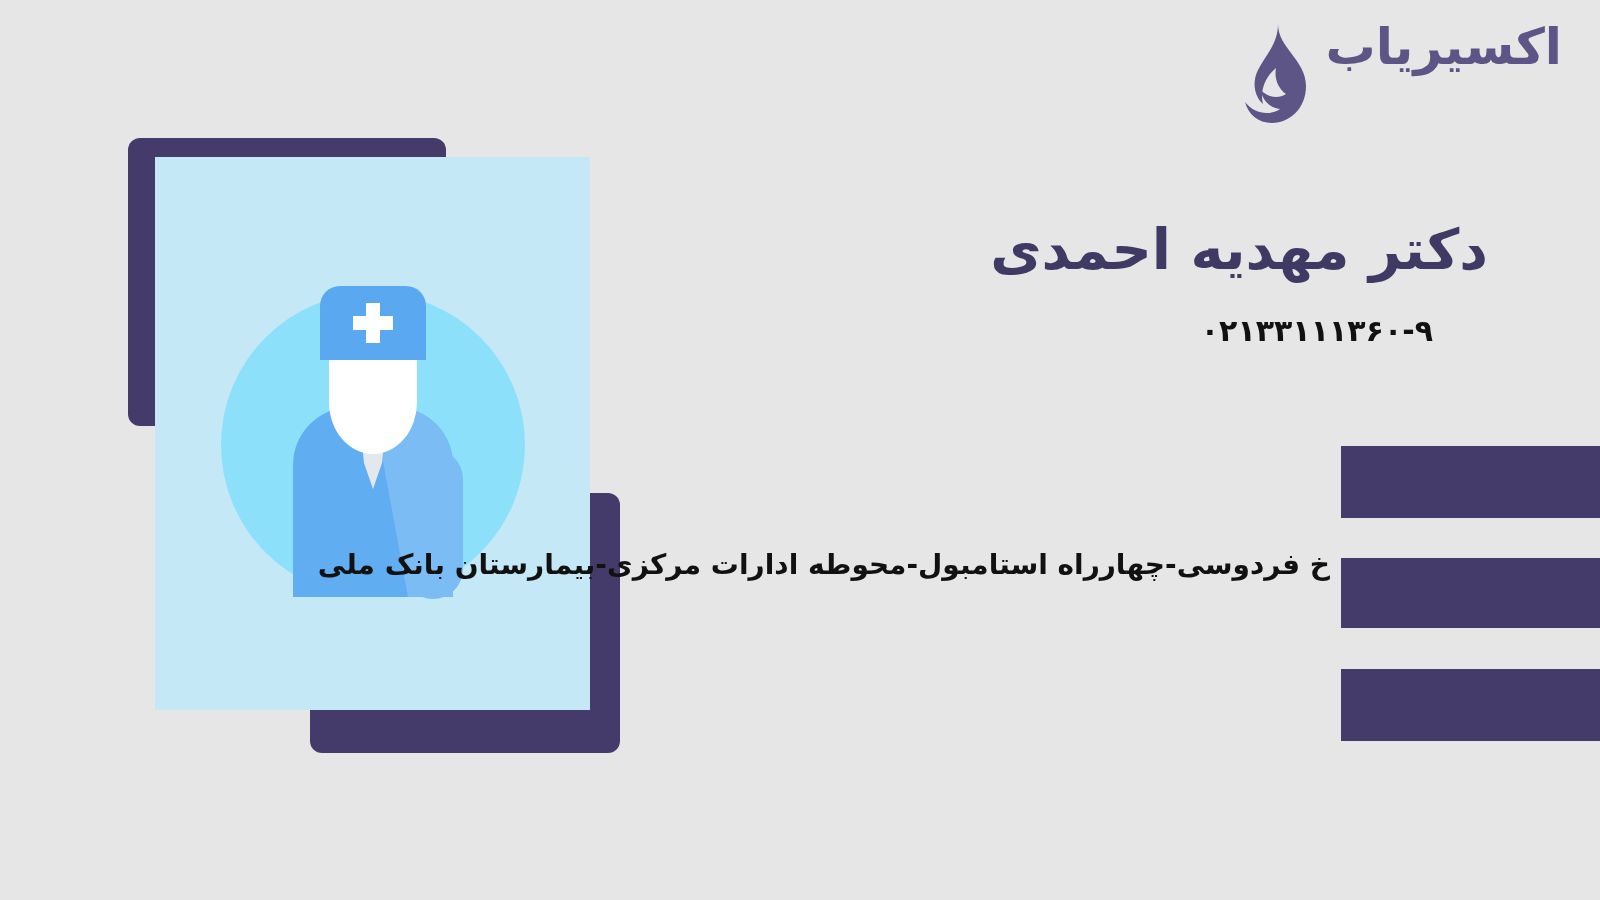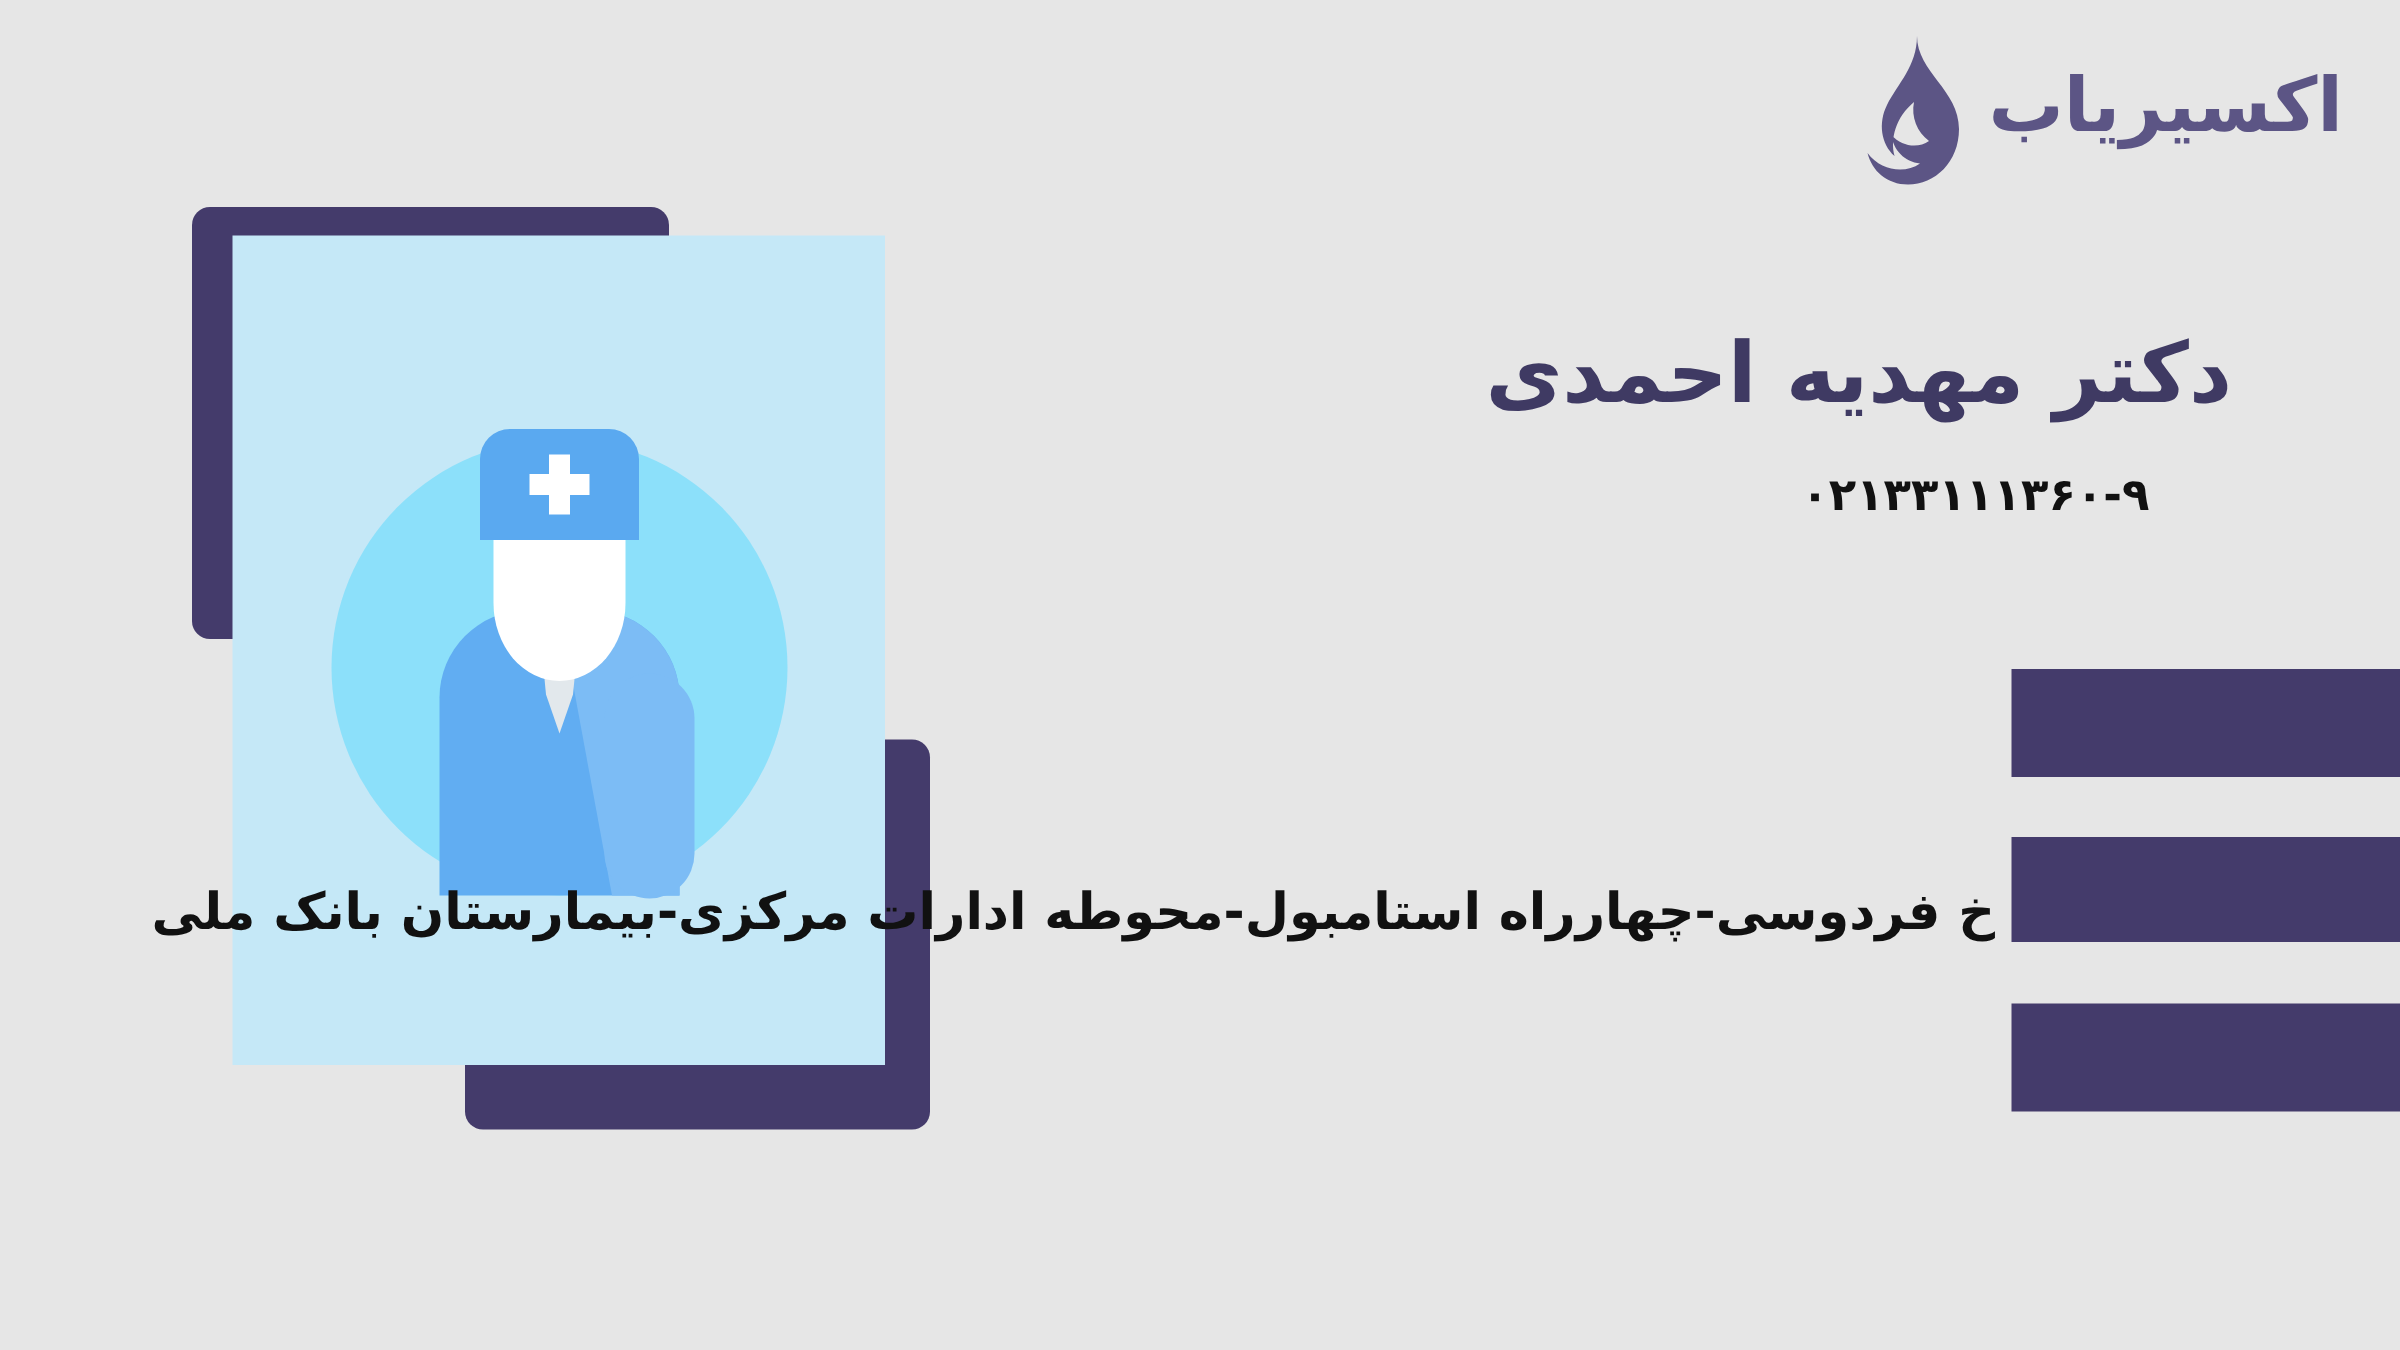--- a/index.html
+++ b/index.html
@@ -66,21 +66,21 @@
   #accent-bar-2 { top: 558px; height: 70px; }
   #accent-bar-3 { top: 669px; height: 72px; }
 
   
   #brand-logo {
     position: absolute;
     right: 38px;
     top: 22px;
     display: flex;
     flex-direction: row;
-    align-items: center;
+    align-items: flex-start;
     gap: 16px;
   }
   #brand-logo-mark {
     width: 76px;
     height: 104px;
     flex: none;
   }
   #brand-logo-text {
     font-size: 50px;
     font-weight: bold;
@@ -121,22 +121,22 @@
     font-size: 30px;
     font-weight: bold;
     color: #111111;
     margin: 28px 55px 0 0;
     letter-spacing: 1px;
     white-space: nowrap;
   }
   #doctor-address {
     position: absolute;
     right: 270px;
-    top: 588px;
-    font-size: 34px;
+    top: 548px;
+    font-size: 28px;
     font-weight: bold;
     color: #111111;
     white-space: nowrap;
     direction: rtl;
     text-align: right;
   }
 </style>
 </head>
 <body>
 

